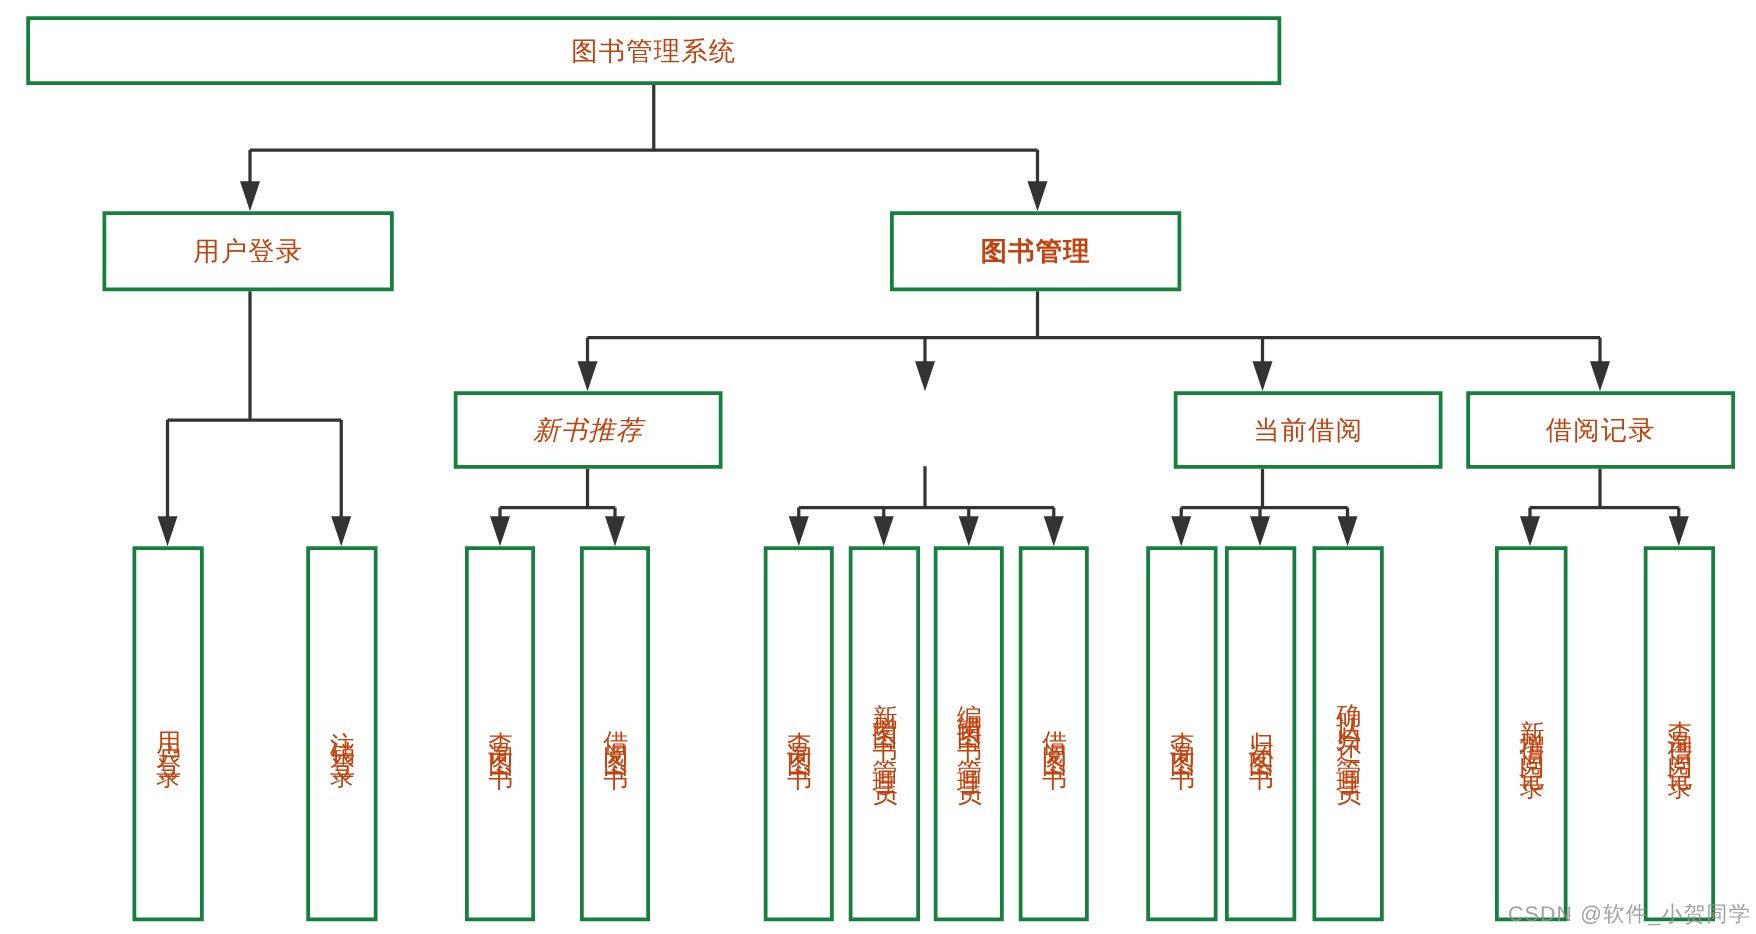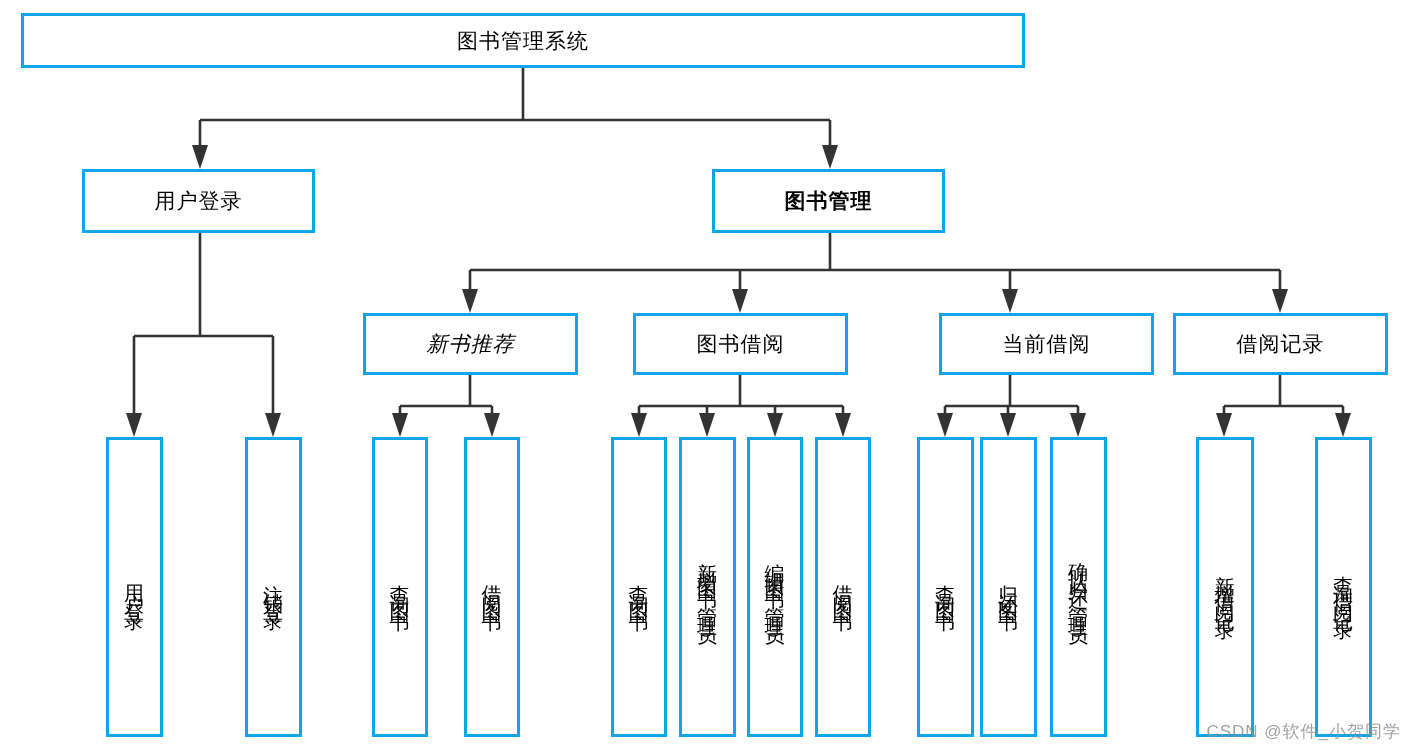--- a/index.html
+++ b/index.html
@@ -2,23 +2,23 @@
 <html><head>
 <meta charset="utf-8">
 <style>
   html,body{margin:0;padding:0;background:#fff;}
   .stage{
     position:relative;width:1405px;height:747px;background:#ffffff;overflow:hidden;
     font-family:"Liberation Sans","DejaVu Sans",sans-serif;
   }
   .stage svg{position:absolute;left:0;top:0;pointer-events:none;}
   .node{
-    position:absolute;background:#fff;border:3px solid #0ea5e9;box-sizing:border-box;
+    position:absolute;background:#fff;border:3px solid #15803d;box-sizing:border-box;
     display:flex;align-items:center;justify-content:center;
-    color:#000000;z-index:2;
+    color:#c2410c;z-index:2;
   }
   .h{font-size:21px;letter-spacing:1px;white-space:nowrap;}
   .v{
     writing-mode:vertical-rl;text-orientation:mixed;
     font-size:20px;letter-spacing:9px;line-height:1;
   }
   
   .n-root {left:21px;  top:13px;  width:1004px;height:55px;}
   .n-user {left:82px;  top:169px; width:233px; height:64px;}
   .n-mgmt {left:712px; top:169px; width:233px; height:64px;font-weight:bold;}
@@ -87,21 +87,20 @@
       <polygon points="1335,413 1351,413 1343,437"></polygon>
     </g>
   </svg>
 
   <div class="node h n-root">图书管理系统</div>
 
   <div class="node h n-user">用户登录</div>
   <div class="node h n-mgmt">图书管理</div>
 
   <div class="node h n-l3a">新书推荐</div>
-  <div class="node h n-l3b">图书借阅</div>
   <div class="node h n-l3c">当前借阅</div>
   <div class="node h n-l3d">借阅记录</div>
 
   <div class="node v leaf lf1">用户登录</div>
   <div class="node v leaf lf2">注销登录</div>
 
   <div class="node v leaf lf3">查询图书</div>
   <div class="node v leaf lf4">借阅图书</div>
 
   <div class="node v leaf lf5">查询图书</div>

